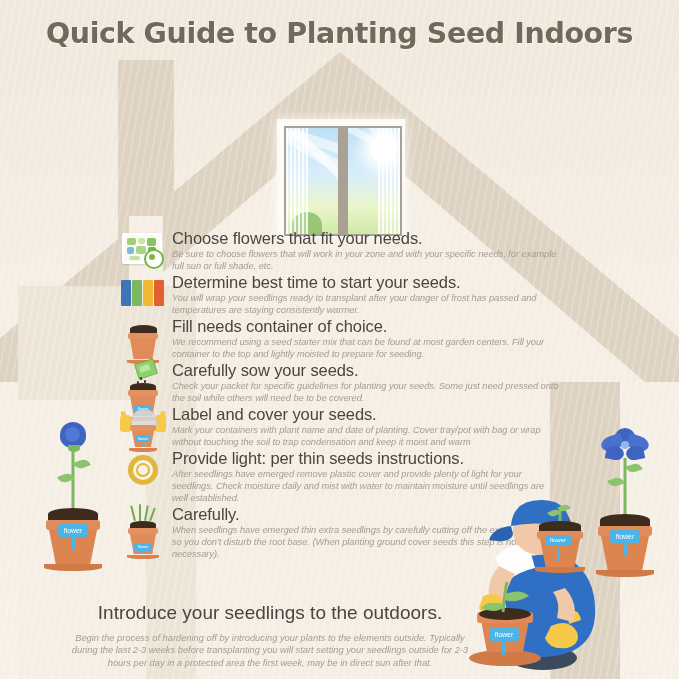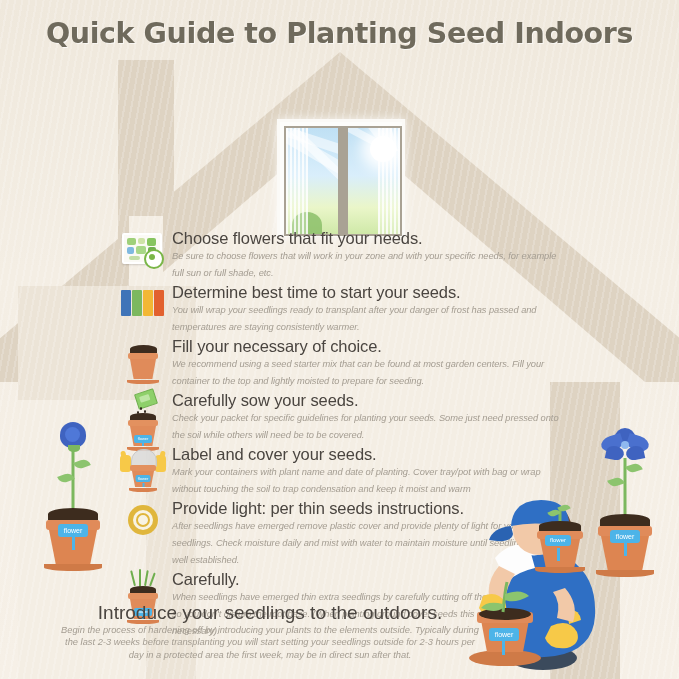--- a/index.html
+++ b/index.html
@@ -68,26 +68,26 @@
     font-size:28.5px;font-weight:bold;letter-spacing:-.4px;
     color:#6f6a5c;text-shadow:1px 1px 0 rgba(255,255,255,.65);}
 
   
   .steps{position:absolute;left:120px;top:229px;width:440px;}
   .step{position:relative;margin-bottom:1px;padding-left:52px;min-height:34px;}
   .step .icon{position:absolute;left:0;top:0;width:46px;height:46px;}
   .step h3{margin:0;font-size:16.5px;font-weight:400;color:#4a4540;
     letter-spacing:-.1px;line-height:19px;}
   .step p{margin:0;font-size:9.3px;font-style:italic;color:#a49d92;
-    line-height:17px;letter-spacing:-.05px;}
+    line-height:12px;letter-spacing:-.05px;}
 
   
   .outro{position:absolute;left:60px;top:602px;width:420px;text-align:center;}
   .outro h3{margin:0;font-size:19px;font-weight:400;color:#4a4540;}
-  .outro p{margin:0;font-size:9.3px;font-style:italic;color:#a49d92;
+  .outro p{margin:8px;font-size:9.3px;font-style:italic;color:#a49d92;
     line-height:12.4px;}
 
   
   .pot{position:absolute;left:50%;transform:translateX(-50%);}
   .pot-body{width:26px;height:20px;background:#e08b5a;margin:0 auto;
     clip-path:polygon(0 0,100% 0,86% 100%,14% 100%);}
   .pot-rim{width:30px;height:6px;background:#e3915f;border-radius:2px;margin:0 auto;}
   .pot-saucer{width:32px;height:4px;background:#d9814f;border-radius:0 0 50% 50%;
     margin:1px auto 0;}
   .soil{width:24px;height:7px;background:#3d2c1e;border-radius:50% 50% 0 0;margin:0 auto;}
@@ -285,21 +285,21 @@
 
     <div class="step">
       <div class="icon">
         <div class="pot" style="top:8px;width:34px;">
           <div class="soil" style="width:27px;height:8px;"></div>
           <div class="pot-rim"></div>
           <div class="pot-body"></div>
           <div class="pot-saucer"></div>
         </div>
       </div>
-      <h3>Fill your necessary of choice.</h3>
+      <h3>Fill needs container of choice.</h3>
       <p>We recommend using a seed starter mix that can be found at most garden centers. Fill your container to the top and lightly moisted to prepare for seeding.</p>
     </div>
 
     <div class="step">
       <div class="icon">
         <div class="packet"></div>
         <div class="seed" style="left:20px;top:16px;"></div>
         <div class="seed" style="left:24px;top:19px;"></div>
         <div class="seed" style="left:17px;top:20px;"></div>
         <div class="pot" style="top:22px;width:34px;">

